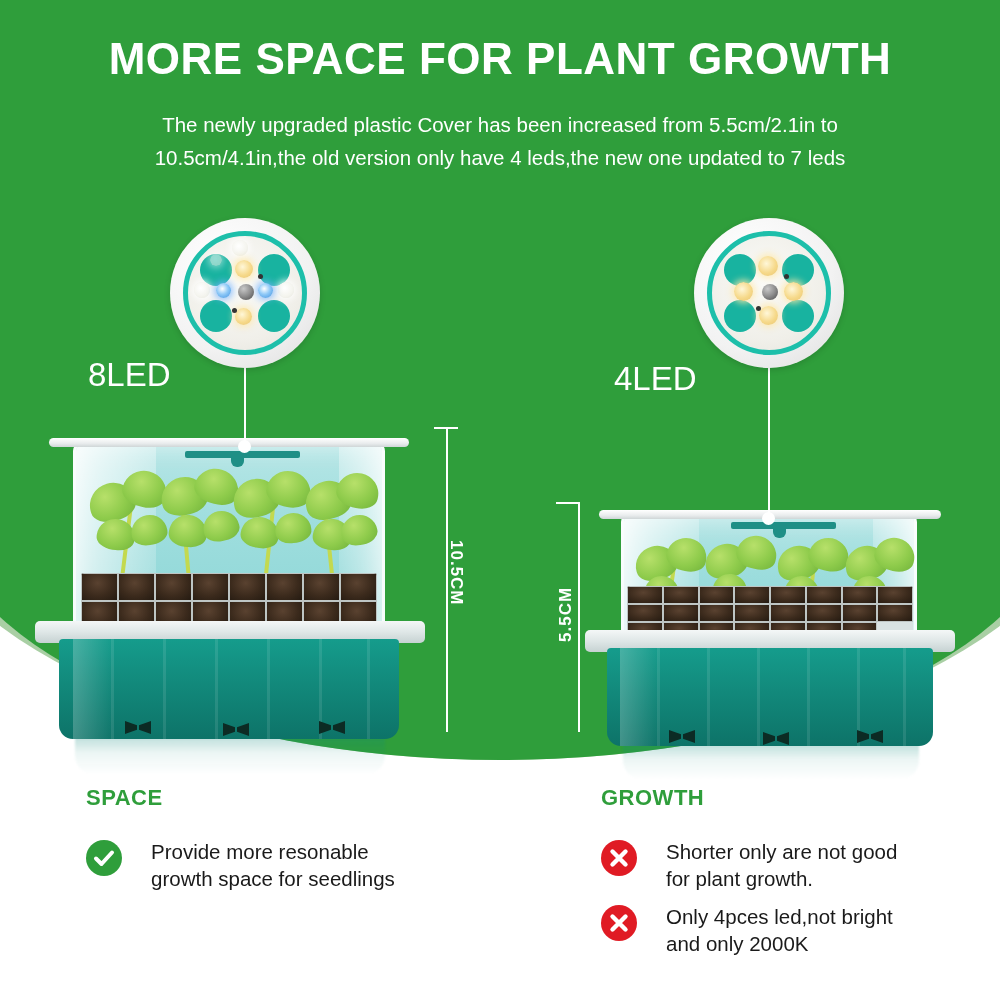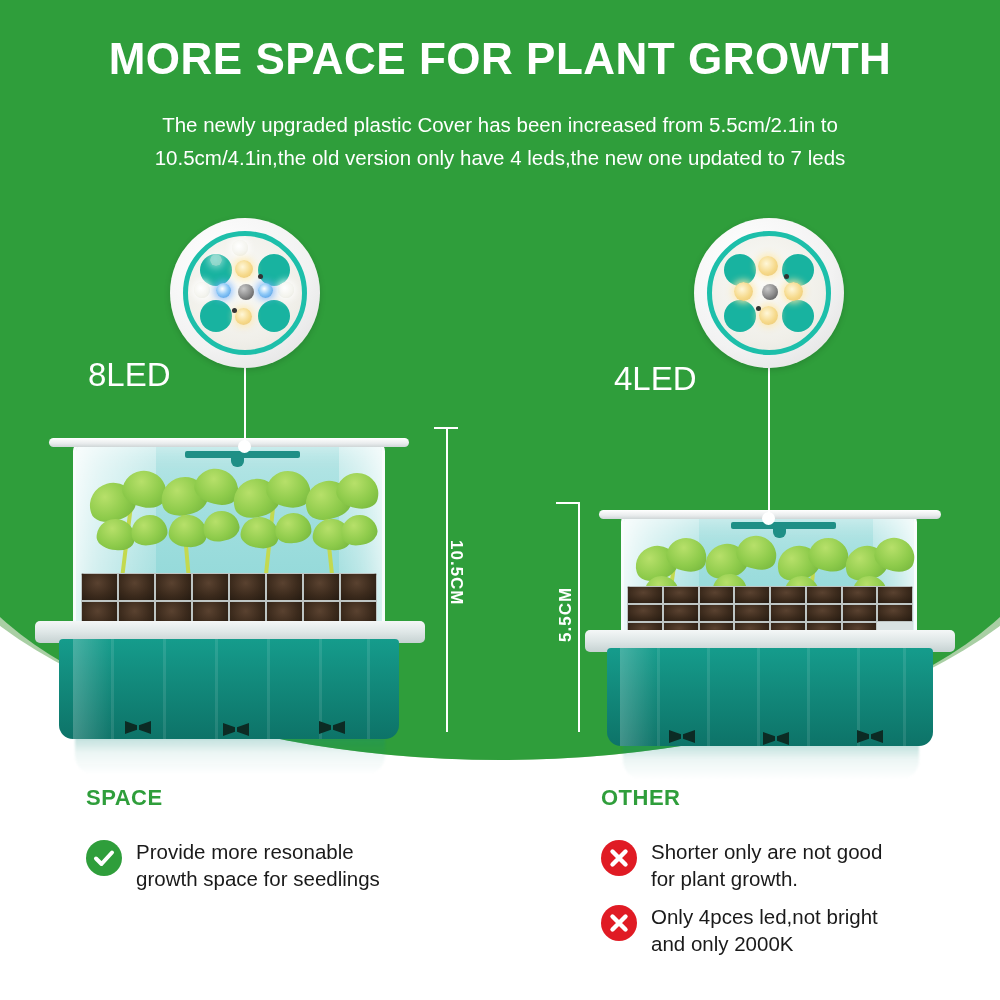--- a/index.html
+++ b/index.html
@@ -130,21 +130,21 @@
   .meas-line{position:absolute;width:2px;background:#ffffff;z-index:6;}
   .meas-cap{position:absolute;height:2px;background:#ffffff;z-index:6;}
   .meas-label{
     position:absolute;color:#ffffff;font-size:17px;font-weight:bold;letter-spacing:1px;z-index:7;white-space:nowrap;
   }
   .rot-cw{transform:rotate(90deg);transform-origin:left top;}
   .rot-ccw{transform:rotate(-90deg);transform-origin:left top;}
 
   
   .col-head{position:absolute;font-size:22px;font-weight:bold;color:#2f9e3b;z-index:6;letter-spacing:.5px;}
-  .bullet{position:absolute;z-index:6;display:flex;align-items:flex-start;gap:14px;}
+  .bullet{position:absolute;z-index:6;display:flex;align-items:flex-start;gap:29px;}
   .mark{width:36px;height:36px;border-radius:50%;flex:0 0 36px;position:relative;margin-top:2px;}
   .mark-ok{background:#2f9e3b;}
   .mark-no{background:#e01b24;}
   .mark svg{position:absolute;left:0;top:0;}
   .bullet-text{font-size:20.5px;line-height:27px;color:#1a1a1a;white-space:pre-line;}
 </style>
 </head>
 <body>
 
 <div id="stage">
@@ -357,21 +357,21 @@
     <div class="foot" style="left:178px;top:234px;"></div>
     <div class="foot" style="left:272px;top:232px;"></div>
     <div class="reflection" style="left:38px;top:244px;width:296px;height:38px;"></div>
   </div>
 
   <div class="meas-cap" style="left:556px;top:502px;width:24px;"></div>
   <div class="meas-line" style="left:578px;top:502px;height:230px;"></div>
   <div class="meas-label rot-ccw" style="left:556px;top:642px;">5.5CM</div>
 
   <div class="col-head" style="left:86px;top:785px;">SPACE</div>
-  <div class="col-head" style="left:601px;top:785px;">OTHER</div>
+  <div class="col-head" style="left:601px;top:785px;">GROWTH</div>
 
   <div class="bullet" style="left:86px;top:838px;width:420px;">
     <span class="mark mark-ok">
       <svg width="36" height="36" viewBox="0 0 36 36">
           <path d="M10 18.5 L15.5 24 L26 12.5" fill="none" stroke="#ffffff" stroke-width="4" stroke-linecap="round" stroke-linejoin="round"></path>
         </svg>
     </span>
     <span class="bullet-text">Provide more resonable
 growth space for seedlings</span>
   </div>

